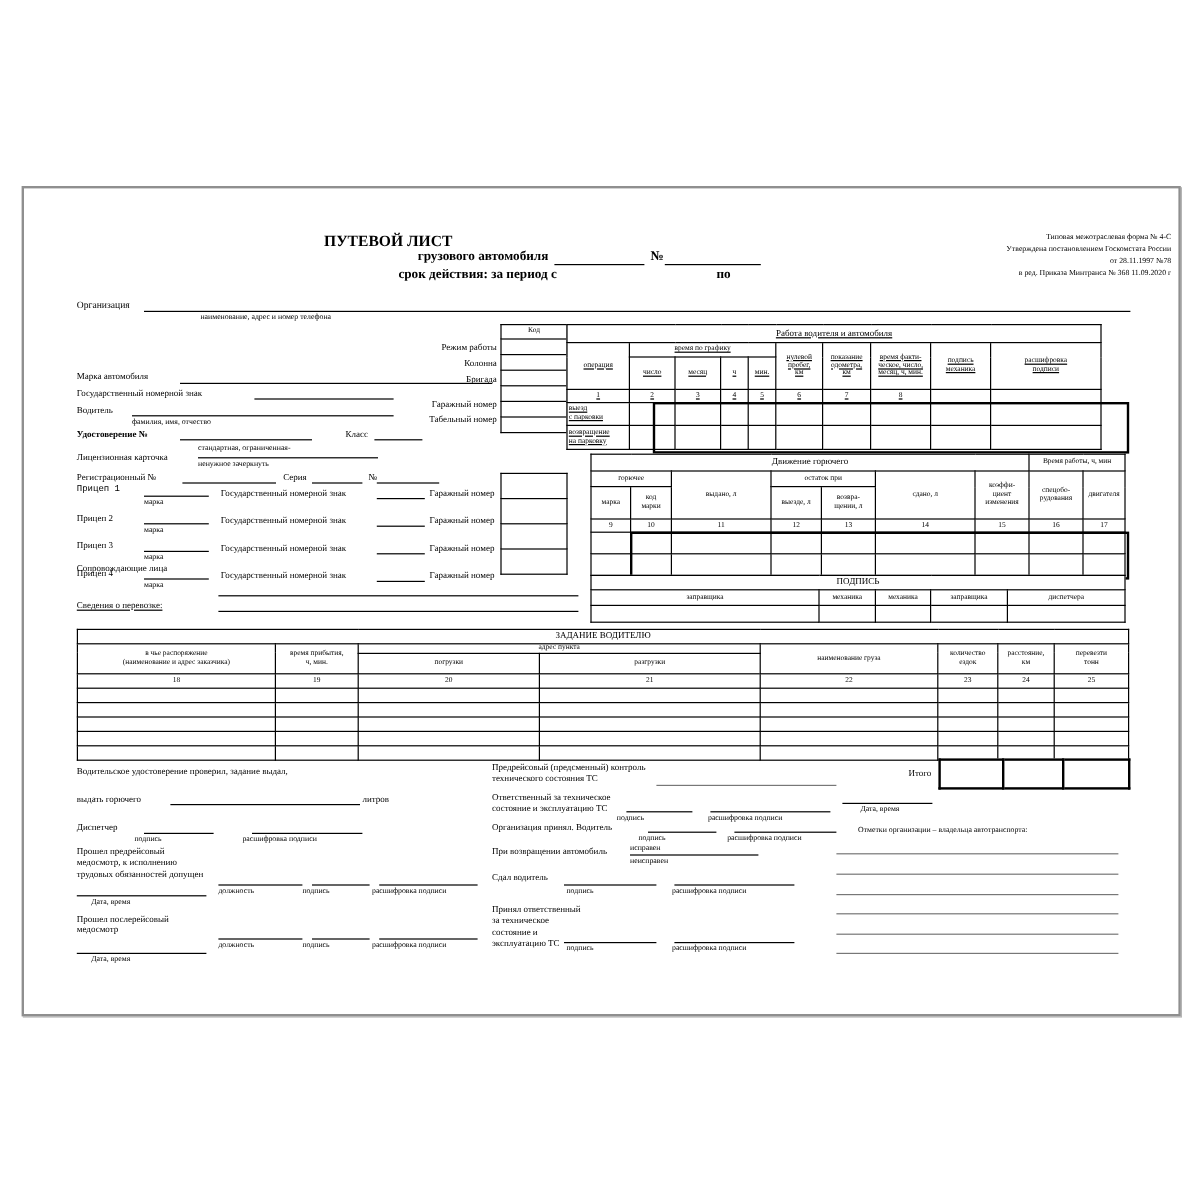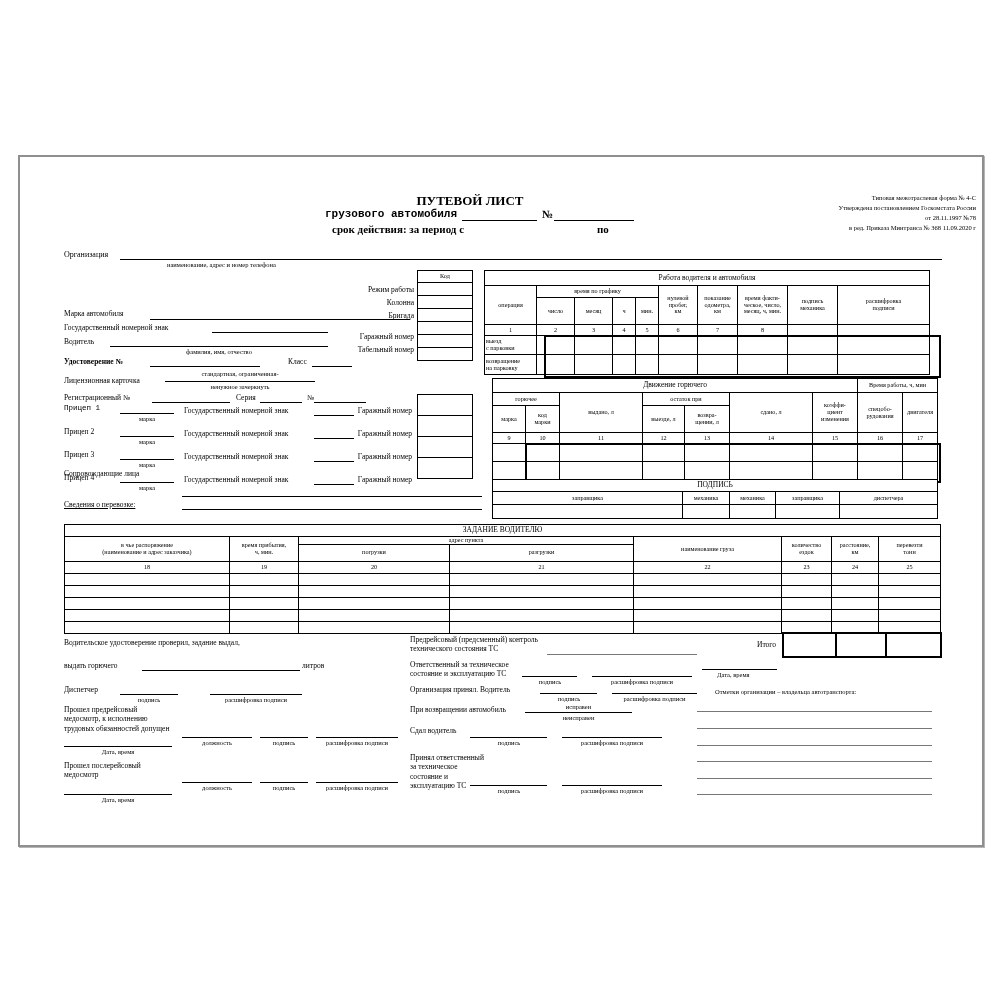--- a/index.html
+++ b/index.html
@@ -3,21 +3,21 @@
 <meta charset="utf-8">
 <style>
   html,body{margin:0;padding:0;background:#fff;}
   body{width:1000px;height:1000px;position:relative;font-family:"Liberation Serif",serif;color:#000;}
   .page{position:absolute;left:18px;top:155px;width:962px;height:688px;background:#fff;
         border:2px solid #8f8f8f;box-shadow:1px 1px 0 #b5b5b5;}
   .a{position:absolute;}
   .t{font-size:7.5px;line-height:1.25;white-space:pre-line;}
   .t65{font-size:6.5px;line-height:1.3;white-space:pre-line;}
   .b{font-weight:bold;}
-  .ctr{text-align:center;}
+  .ctr{}
   .rgt{text-align:right;}
   .ul{position:absolute;height:0;border-bottom:1px solid #000;}
   .gl{border-bottom-color:#777;}
   table.frm{position:absolute;border-collapse:collapse;table-layout:fixed;background:#fff;}
   .frm td{border:1px solid #000;font-size:6.2px;line-height:1.12;text-align:center;
           vertical-align:middle;padding:0 1px;white-space:pre-line;overflow:hidden;}
   .frm td.ttl{font-size:7.5px;}
   .frm td.tl{text-align:left;}
   .boldbox{position:absolute;border:2px solid #000;pointer-events:none;}
   table.itogo td{border:2px solid #000;}
@@ -26,21 +26,21 @@
 </head>
 <body>
 
 <div class="page">
 
   <div class="a info" style="right:6px;top:36px;width:320px;">Типовая межотраслевая форма № 4-С
 Утверждена постановлением Госкомстата России
 от 28.11.1997 №78
 в ред. Приказа Минтранса № 368 11.09.2020 г</div>
   <div class="a t b ctr" style="left:250px;top:36px;width:400px;font-size:13px;">ПУТЕВОЙ ЛИСТ</div>
-  <div class="a t b rgt" style="left:240px;top:51px;width:197px;font-size:11px;font-family:Liberation Mono, monospace;">грузового автомобиля</div>
+  <div class="a t b rgt" style="left:240px;top:51px;width:197px;font-size:11px;">грузового автомобиля</div>
   <div class="ul" style="left:442px;top:63px;width:75px;"></div>
   <div class="a t b" style="left:522px;top:51px;font-size:11px;">№</div>
   <div class="ul" style="left:534px;top:63px;width:80px;"></div>
   <div class="a t b" style="left:312px;top:66px;font-size:11px;">срок действия: за период с</div>
   <div class="a t b" style="left:577px;top:66px;font-size:11px;">по</div>
 
   <div class="a t" style="left:44px;top:93px;font-size:8px;">Организация</div>
   <div class="ul" style="left:100px;top:102px;width:822px;"></div>
   <div class="a t65" style="left:147px;top:104px;">наименование, адрес и номер телефона</div>
 
@@ -148,21 +148,21 @@
           <td></td>
         </tr>
   </tbody>
     </table>
 
   <div class="a t" style="left:44px;top:312px;">Сопровождающие лица</div>
   <div class="ul" style="left:162px;top:339px;width:300px;"></div>
   <div class="a t" style="left:44px;top:343px;text-decoration:underline;">Сведения о перевозке:</div>
   <div class="ul" style="left:162px;top:352px;width:300px;"></div>
 
-  <table class="frm" style="left:464px;top:113px;width:445px;">
+  <table class="frm" style="left:452px;top:113px;width:445px;text-decoration:underline;">
     <colgroup>
       <col style="width:52px;">
         <col style="width:38px;">
         <col style="width:38px;">
         <col style="width:23px;">
       <col style="width:23px;">
         <col style="width:39px;">
         <col style="width:40px;">
         <col style="width:50px;">
       <col style="width:50px;">

